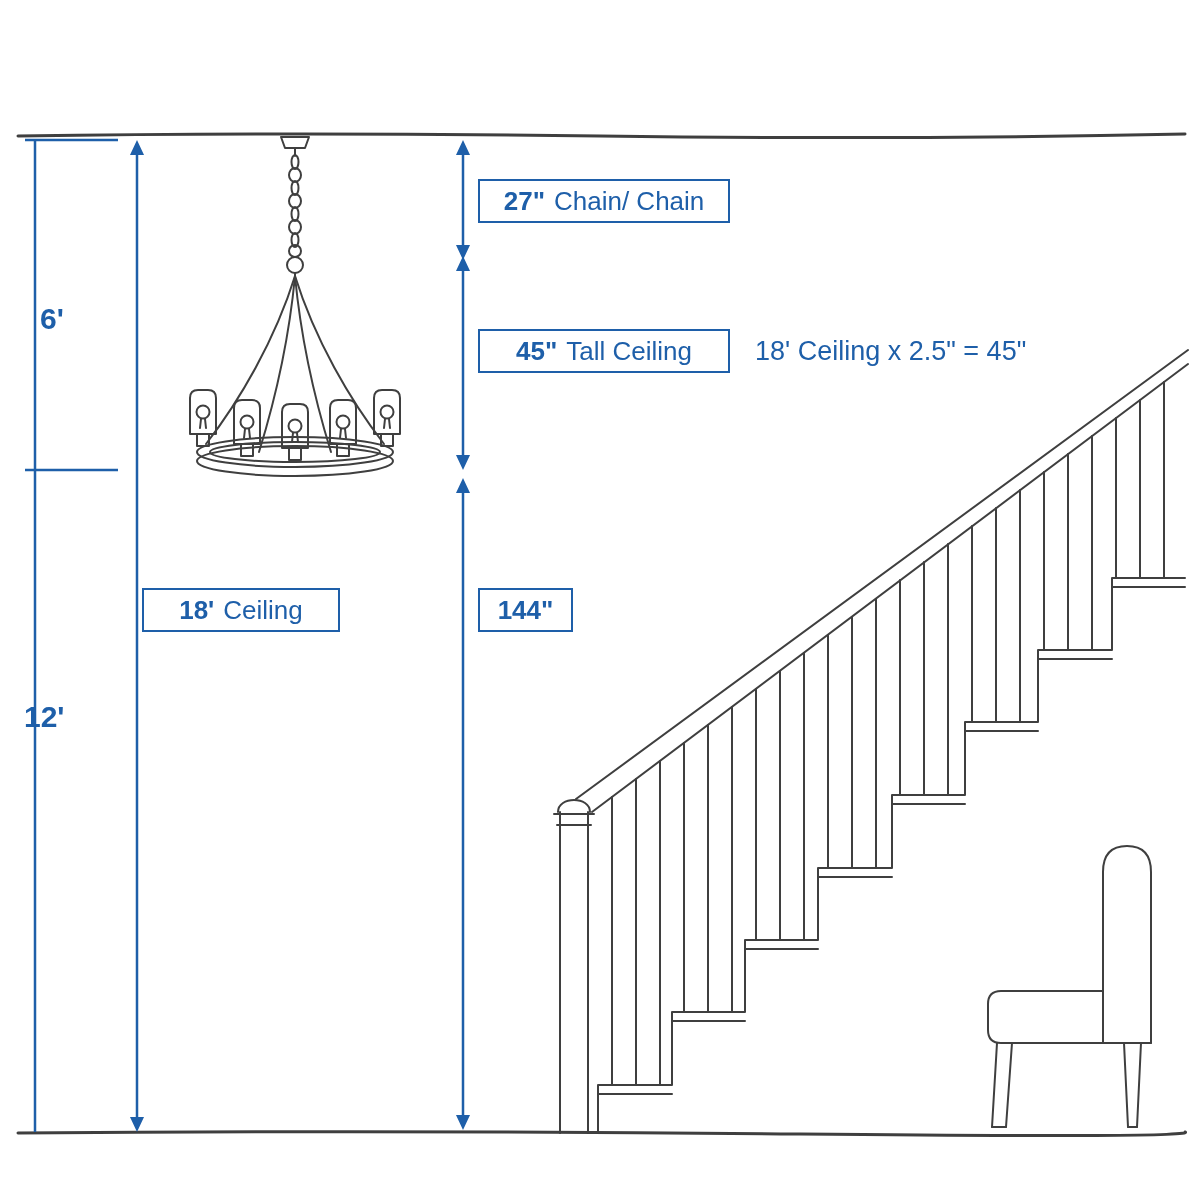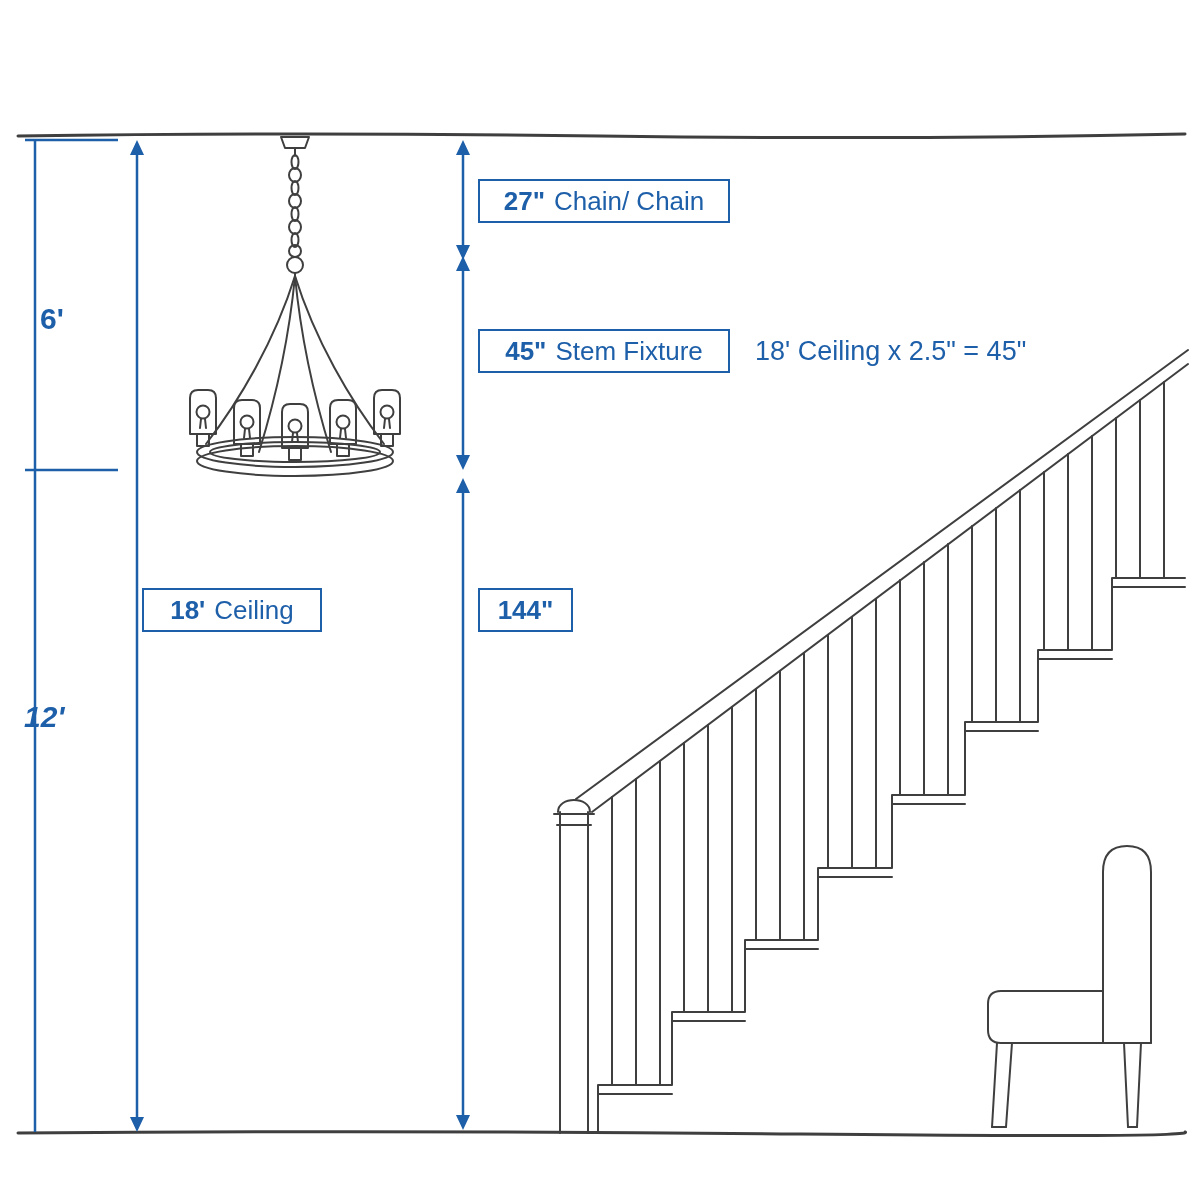--- a/index.html
+++ b/index.html
@@ -181,31 +181,31 @@
     </g>
   </svg>
 
   <div class="box" style="left:478px;top:179px;width:252px;">
     <span class="num">27"</span>
     <span class="txt">Chain/ Chain</span>
   </div>
 
   <div class="box" style="left:478px;top:329px;width:252px;">
     <span class="num">45"</span>
-    <span class="txt">Stem Fixture</span>
+    <span class="txt">Tall Ceiling</span>
   </div>
 
   <div class="equation" style="left:755px;top:329px;">18' Ceiling x 2.5" = 45"</div>
 
-  <div class="box" style="left:142px;top:588px;width:180px;">
+  <div class="box" style="left:142px;top:588px;width:198px;">
     <span class="num">18'</span>
     <span class="txt">Ceiling</span>
   </div>
 
   <div class="box" style="left:478px;top:588px;width:95px;">
     <span class="num">144"</span>
   </div>
 
   <div class="side-label" style="left:40px;top:302px;">6'</div>
 
-  <div class="side-label" style="left:24px;top:700px;font-style:italic;">12'</div>
+  <div class="side-label" style="left:24px;top:700px;">12'</div>
 
 </div>
 
 </body></html>

